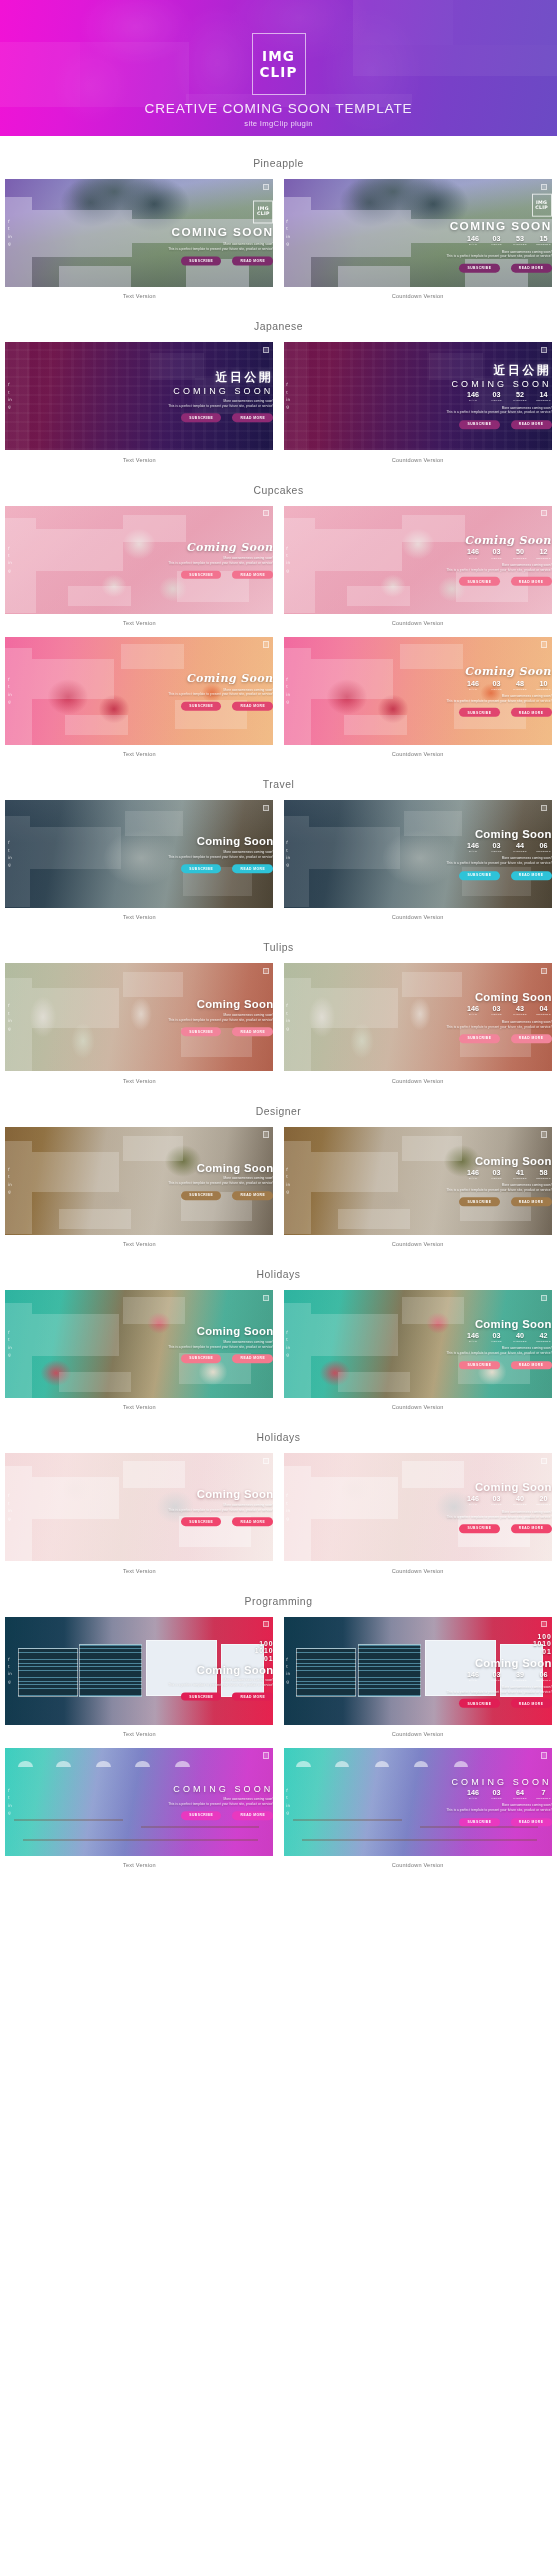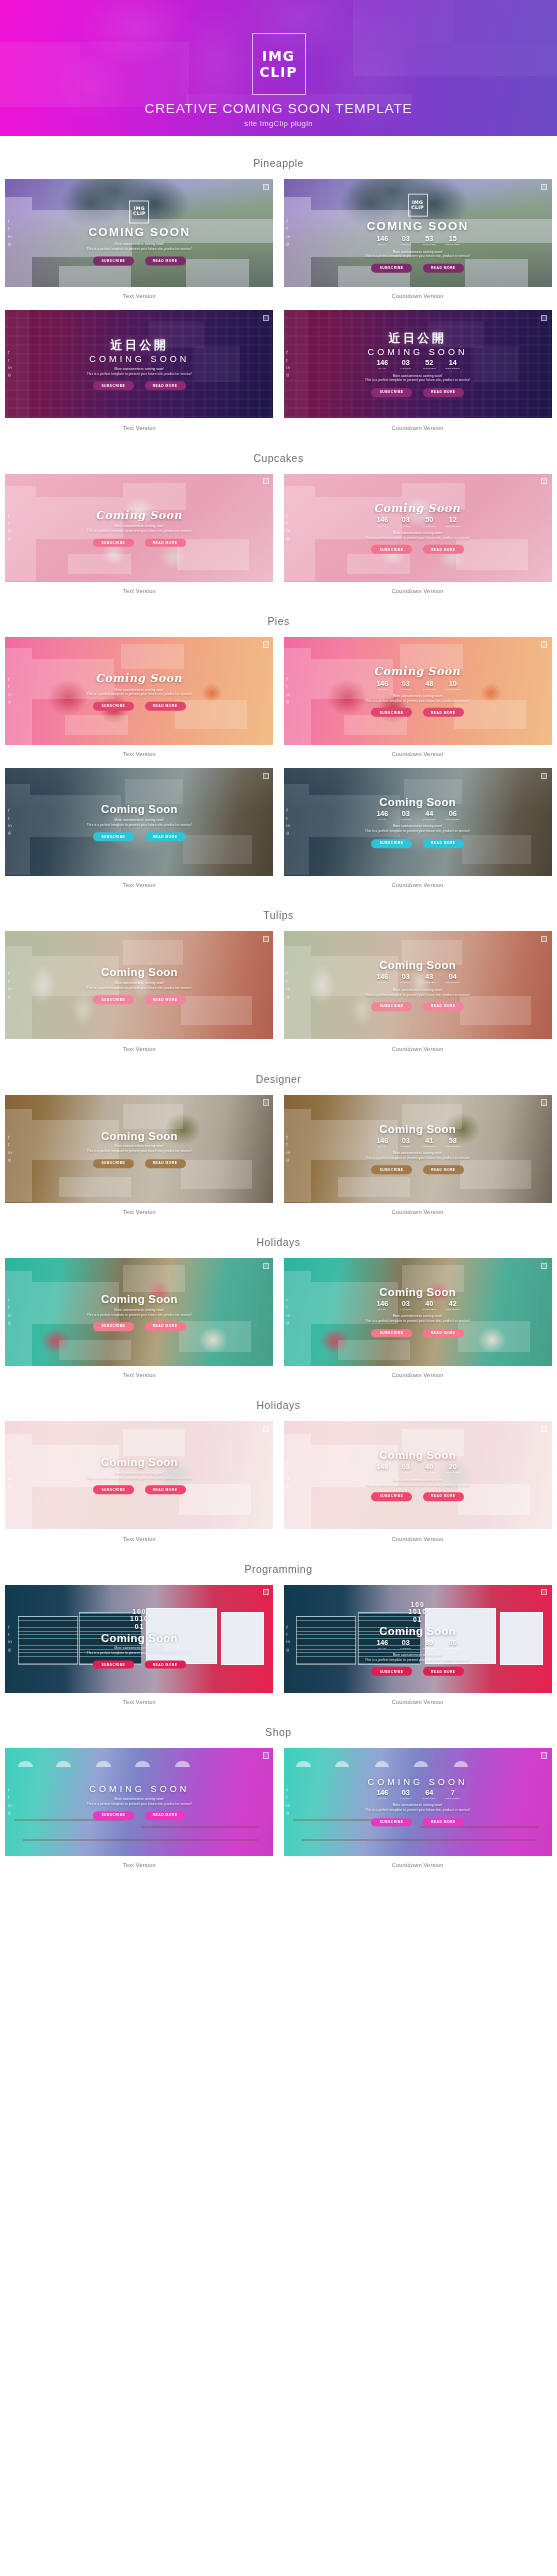--- a/index.html
+++ b/index.html
@@ -112,21 +112,21 @@
   }
   .corner-icon{
     position:absolute;right:4.5px;top:4.5px;
     width:6.3px;height:6.3px;
     border:0.9px solid rgba(255,255,255,.55);
     background:rgba(255,255,255,.18);
     z-index:6;
   }
   .center{
     position:absolute;left:0;right:0;top:50%;transform:translateY(-50%);
-    display:flex;flex-direction:column;align-items:center;
+    display:flex;flex-direction:column;align-items:flex-end;
     z-index:5;text-align:center;
   }
   .card-logo{
     width:20px;height:22.6px;border:0.6px solid rgba(255,255,255,.75);
     display:flex;flex-direction:column;align-items:center;justify-content:center;
     margin-bottom:2.7px;
   }
   .card-logo span{
     color:#fff;font-weight:bold;font-size:4.7px;line-height:5.8px;letter-spacing:0.3px;
     font-family:"DejaVu Sans", sans-serif;
@@ -409,20 +409,21 @@
                   <div class="btn">SUBSCRIBE</div>
                   <div class="btn">READ MORE</div>
                 </div>
               </div>
             </div>
             <div class="card-caption">Countdown Version</div>
           </div>
         </div>
       </div>
       <div class="section">
+        <div class="section-title">Japanese</div>
         <div class="cards">
           <div class="card-col">
             <div class="card t-japanese">
               <div class="bg">
                 <div class="bg-img"></div>
                 <div class="bg-tint"></div>
               </div>
               <div class="shapes">
                 <div class="sh" style="left: 0px; top: 0px; width: 23.5px; height: 108px;"></div>
                 <div class="sh" style="left: 145px; top: 11px; width: 54px; height: 27px;"></div>
@@ -580,21 +581,20 @@
                   <div class="btn">SUBSCRIBE</div>
                   <div class="btn">READ MORE</div>
                 </div>
               </div>
             </div>
             <div class="card-caption">Countdown Version</div>
           </div>
         </div>
       </div>
       <div class="section">
-        <div class="section-title">Pies</div>
         <div class="cards">
           <div class="card-col">
             <div class="card t-pies">
               <div class="bg">
                 <div class="bg-img"></div>
                 <div class="bg-tint"></div>
               </div>
               <div class="shapes">
                 <div class="sh" style="left: 0px; top: 11px; width: 27px; height: 97px;"></div>
                 <div class="sh" style="left: 27px; top: 22px; width: 82px; height: 40px;"></div>
@@ -667,20 +667,21 @@
                   <div class="btn">SUBSCRIBE</div>
                   <div class="btn">READ MORE</div>
                 </div>
               </div>
             </div>
             <div class="card-caption">Countdown Version</div>
           </div>
         </div>
       </div>
       <div class="section">
+        <div class="section-title">Travel</div>
         <div class="cards">
           <div class="card-col">
             <div class="card t-travel">
               <div class="bg">
                 <div class="bg-img"></div>
                 <div class="bg-tint"></div>
               </div>
               <div class="shapes">
                 <div class="sh" style="left: 0px; top: 16.3px; width: 25px; height: 91px;"></div>
                 <div class="sh" style="left: 25px; top: 27px; width: 91px; height: 42px;"></div>
@@ -1188,21 +1189,20 @@
                   <div class="btn">SUBSCRIBE</div>
                   <div class="btn">READ MORE</div>
                 </div>
               </div>
             </div>
             <div class="card-caption">Countdown Version</div>
           </div>
         </div>
       </div>
       <div class="section">
-        <div class="section-title">Shop</div>
         <div class="cards">
           <div class="card-col">
             <div class="card t-shop">
               <div class="bg">
                 <div class="bg-img"></div>
                 <div class="bg-tint"></div>
               </div>
               <div class="shapes"></div>
               <div class="racks">
                 <div class="rk" style="left: 9px; top: 71px; width: 109px;"></div>

